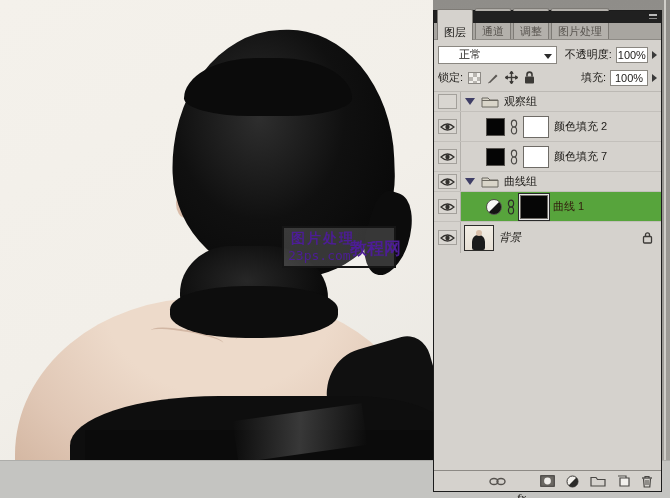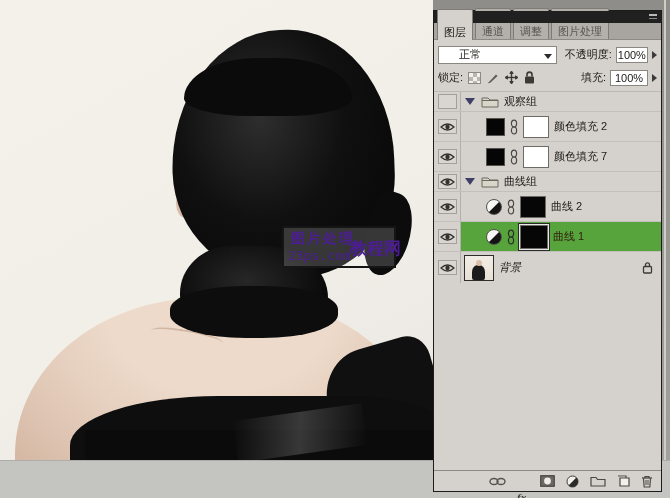--- a/index.html
+++ b/index.html
@@ -301,39 +301,20 @@
       <div class="rowbody">
         <span class="tri-down"></span>
         <svg width="18" height="13" viewBox="0 0 18 13">
             <path d="M1 3 h6 l2 2 h8 v7 h-16 Z" fill="#d9d5c9" stroke="#6b6860"></path>
             <path d="M1 5.5 h16" stroke="#6b6860" fill="none"></path>
           </svg>
         <span class="label">曲线组</span>
       </div>
     </div>
 
-    <div class="row layerrow">
-      <div class="eyecell">
-          <div class="eyebox">
-        <svg width="15" height="10" viewBox="0 0 15 10">
-              <path d="M1 5 Q7.5 -1 14 5 Q7.5 11 1 5 Z" fill="none" stroke="#33312e" stroke-width="1.2"></path>
-              <circle cx="7.5" cy="5" r="2.2" fill="#33312e"></circle>
-            </svg>
-      </div>
-        </div>
-      <div class="rowbody indent">
-        <span class="curvesicon"></span>
-        <svg width="8" height="16" viewBox="0 0 8 16">
-            <ellipse cx="4" cy="4.6" rx="2.6" ry="3.4" fill="none" stroke="#4a4845" stroke-width="1.2"></ellipse>
-            <ellipse cx="4" cy="11.4" rx="2.6" ry="3.4" fill="none" stroke="#4a4845" stroke-width="1.2"></ellipse>
-          </svg>
-        <div class="maskthumb black"></div>
-        <span class="label">曲线 2</span>
-      </div>
-    </div>
 
     <div class="row layerrow selected">
       <div class="eyecell" style="background:#d5d2cd;">
           <div class="eyebox">
         <svg width="15" height="10" viewBox="0 0 15 10">
               <path d="M1 5 Q7.5 -1 14 5 Q7.5 11 1 5 Z" fill="none" stroke="#33312e" stroke-width="1.2"></path>
               <circle cx="7.5" cy="5" r="2.2" fill="#33312e"></circle>
             </svg>
       </div>
         </div>

